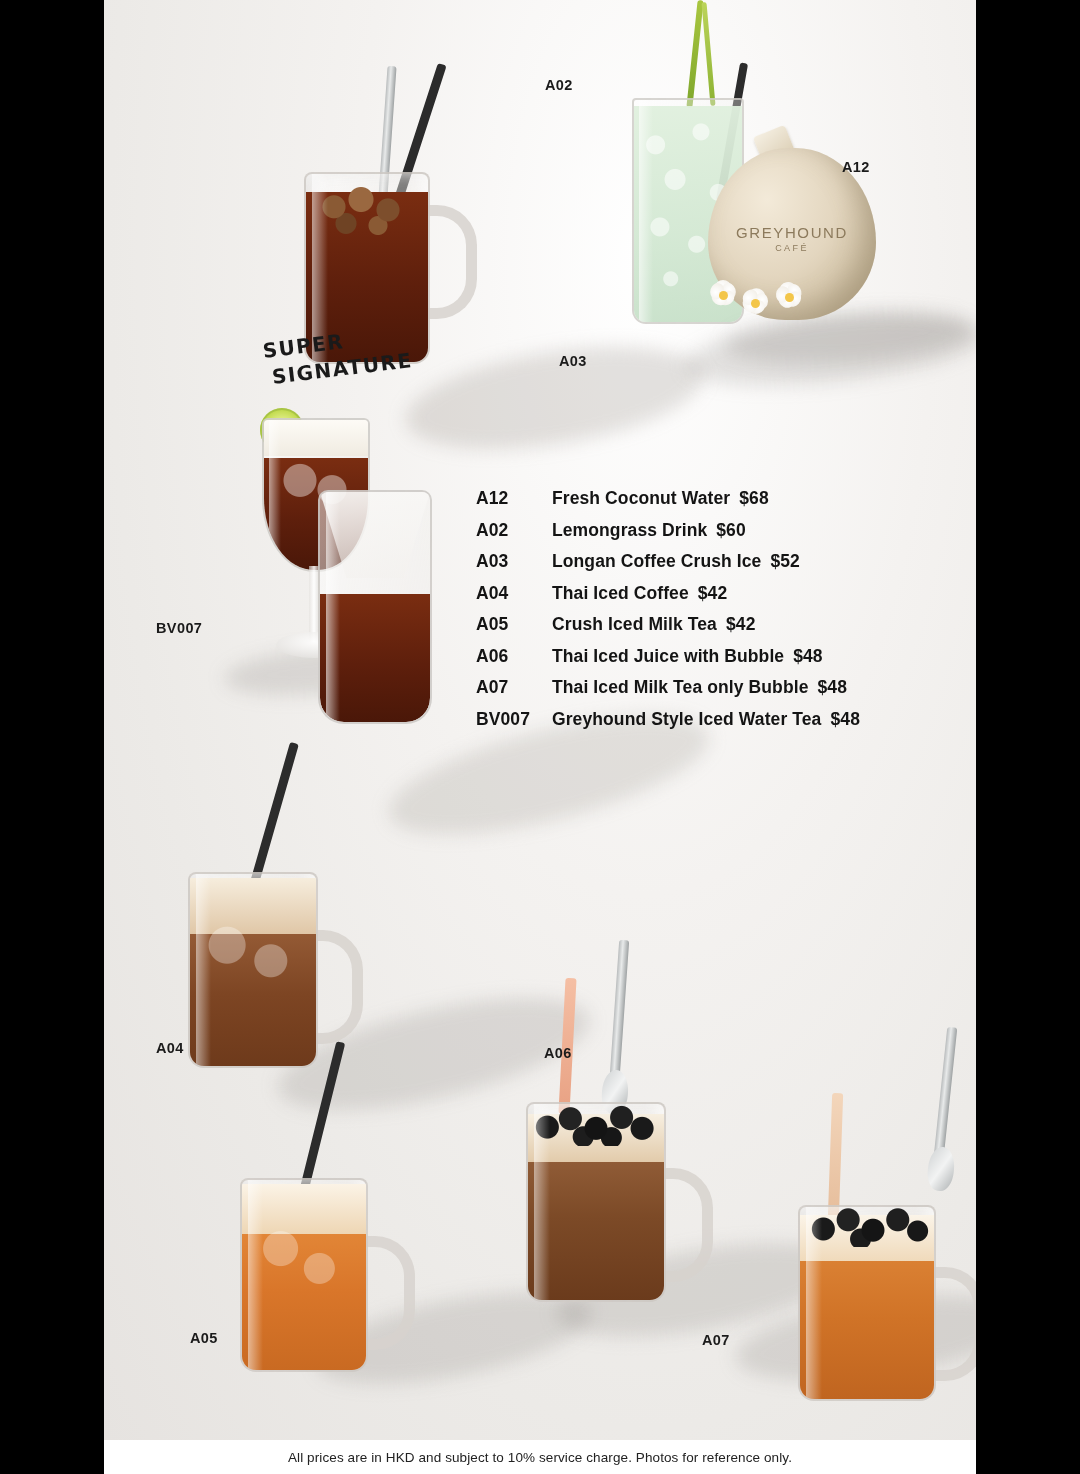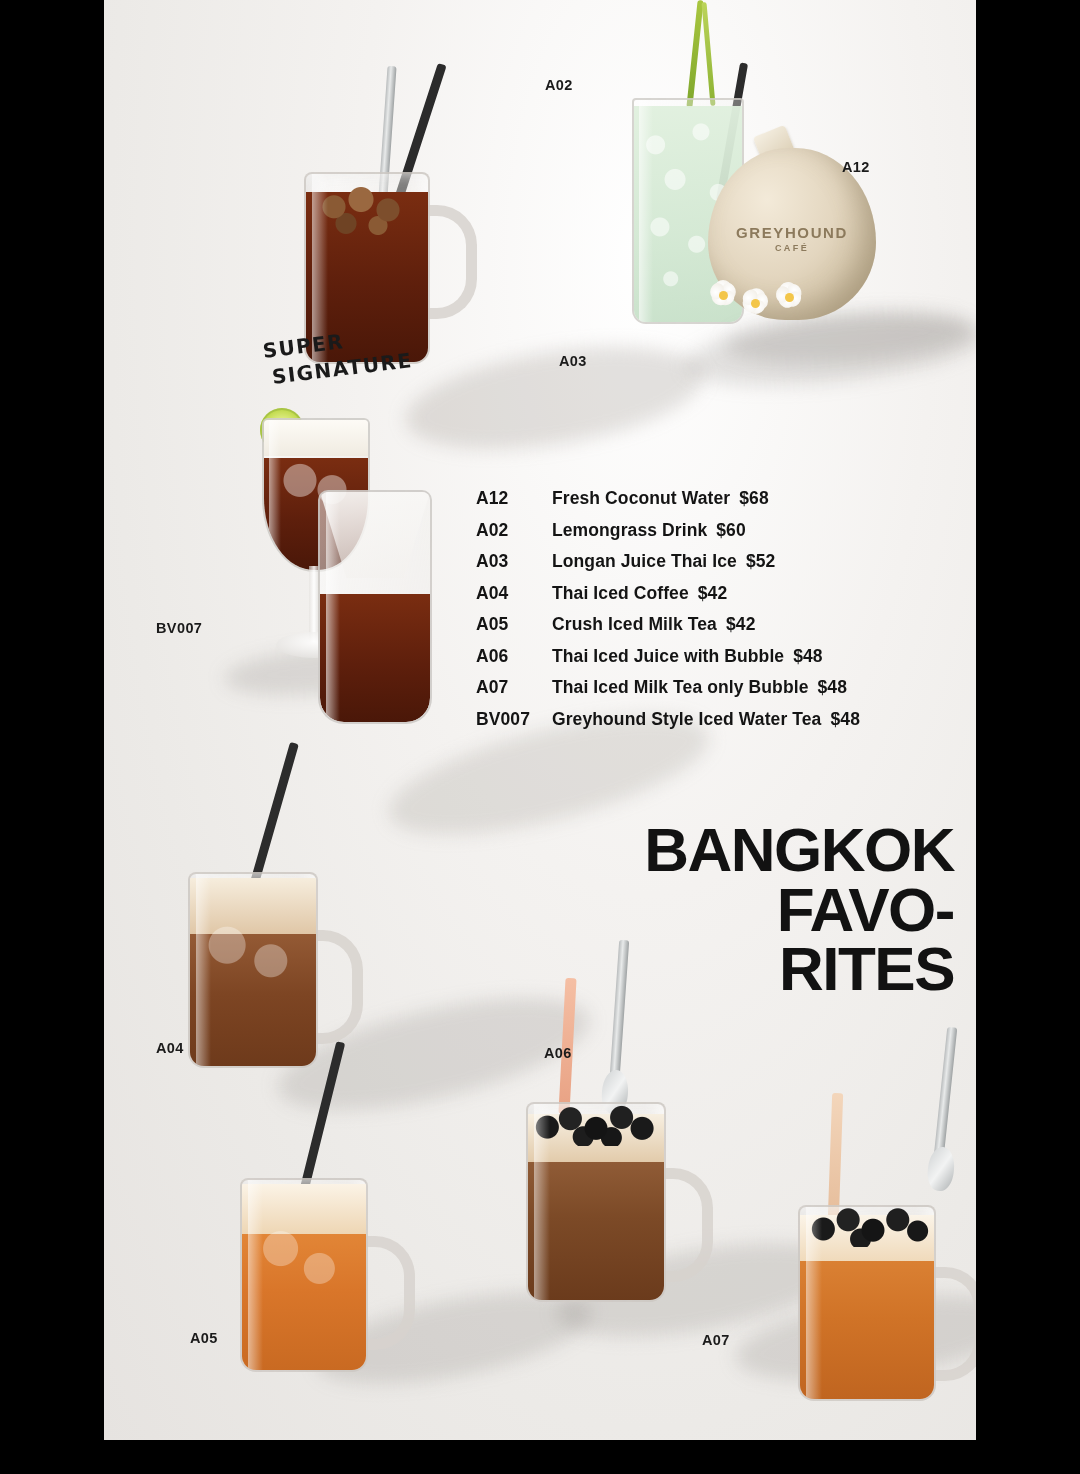--- a/index.html
+++ b/index.html
@@ -122,21 +122,21 @@
     position: absolute;
     background: radial-gradient(ellipse at 35% 30%, #f3ead9 0%, #e3d6bf 45%, #cbbb9d 80%, #b9a88a 100%);
     border-radius: 48% 48% 46% 46% / 55% 55% 45% 45%;
     box-shadow: inset -12px -10px 26px rgba(120,105,80,.35);
   }
   .coconut-brand {
     position: absolute;
     width: 100%;
     text-align: center;
     color: #8c7a5c;
-    font-weight: 700;
+    font-weight: 400;
     letter-spacing: 1.6px;
   }
 
   
   .wine-bowl {
     position: absolute;
     border: 2px solid rgba(205,202,198,.85);
     border-radius: 6px 6px 48% 48%;
     background: linear-gradient(100deg, rgba(255,255,255,.45), rgba(234,231,228,.28));
     overflow: hidden;
@@ -375,21 +375,21 @@
         <span class="price-name">Fresh Coconut Water</span>
         <span class="price-amt">$68</span>
       </div>
       <div class="price-row">
         <span class="price-code">A02</span>
         <span class="price-name">Lemongrass Drink</span>
         <span class="price-amt">$60</span>
       </div>
       <div class="price-row">
         <span class="price-code">A03</span>
-        <span class="price-name">Longan Juice Thai Ice</span>
+        <span class="price-name">Longan Coffee Crush Ice</span>
         <span class="price-amt">$52</span>
       </div>
       <div class="price-row">
         <span class="price-code">A04</span>
         <span class="price-name">Thai Iced Coffee</span>
         <span class="price-amt">$42</span>
       </div>
       <div class="price-row">
         <span class="price-code">A05</span>
         <span class="price-name">Crush Iced Milk Tea</span>
@@ -405,25 +405,20 @@
         <span class="price-name">Thai Iced Milk Tea only Bubble</span>
         <span class="price-amt">$48</span>
       </div>
       <div class="price-row">
         <span class="price-code">BV007</span>
         <span class="price-name">Greyhound Style Iced Water Tea</span>
         <span class="price-amt">$48</span>
       </div>
     </div>
 
-    <div id="big-title">
-      <div>BANGKOK</div>
-      <div>FAVO-</div>
-      <div>RITES</div>
-    </div>
 
     <div class="shadow" style="left:170px; top:1010px; width:320px; height:88px; transform:rotate(-13deg);"></div>
 
     <div class="photo" style="left:52px; top:740px; width:260px; height:330px;">
       <div class="straw" style="left:112px; top:0px; width:9px; height:160px; background:#2c2c2c; transform:rotate(16deg);"></div>
       <div class="mug-handle" style="left:144px; top:190px;"></div>
       <div class="mug-body" style="left:32px; top:132px; width:126px; height:192px;">
         <div class="liquid-tea" style="height:178px; background:linear-gradient(180deg,#a56a42 0%, #7d4523 60%, #6e3a1b 100%);"></div>
         <div style="position:absolute; left:0; right:0; top:4px; height:56px; background:linear-gradient(180deg,#f6eddd,#e0c7a7);"></div>
         <div style="position:absolute; left:8px; top:52px; width:104px; height:60px; opacity:.32;
@@ -496,14 +491,15 @@
                       radial-gradient(circle at 90% 60%, #181818 0 10px, transparent 11px),
                       radial-gradient(circle at 44% 80%, #1c1c1c 0 10px, transparent 11px);"></div>
         <div style="position:absolute; left:6px; top:0; width:16px; height:100%;
                     background:linear-gradient(90deg, rgba(255,255,255,.5), rgba(255,255,255,0));"></div>
       </div>
     </div>
     <div class="code-label" style="left:598px; top:1332px;">A07</div>
 
   </div>
 
+  <div class="footer-bar">All prices are in HKD and subject to 10% service charge. Photos for reference only.</div>
 
 </div>
 
 </body></html>

